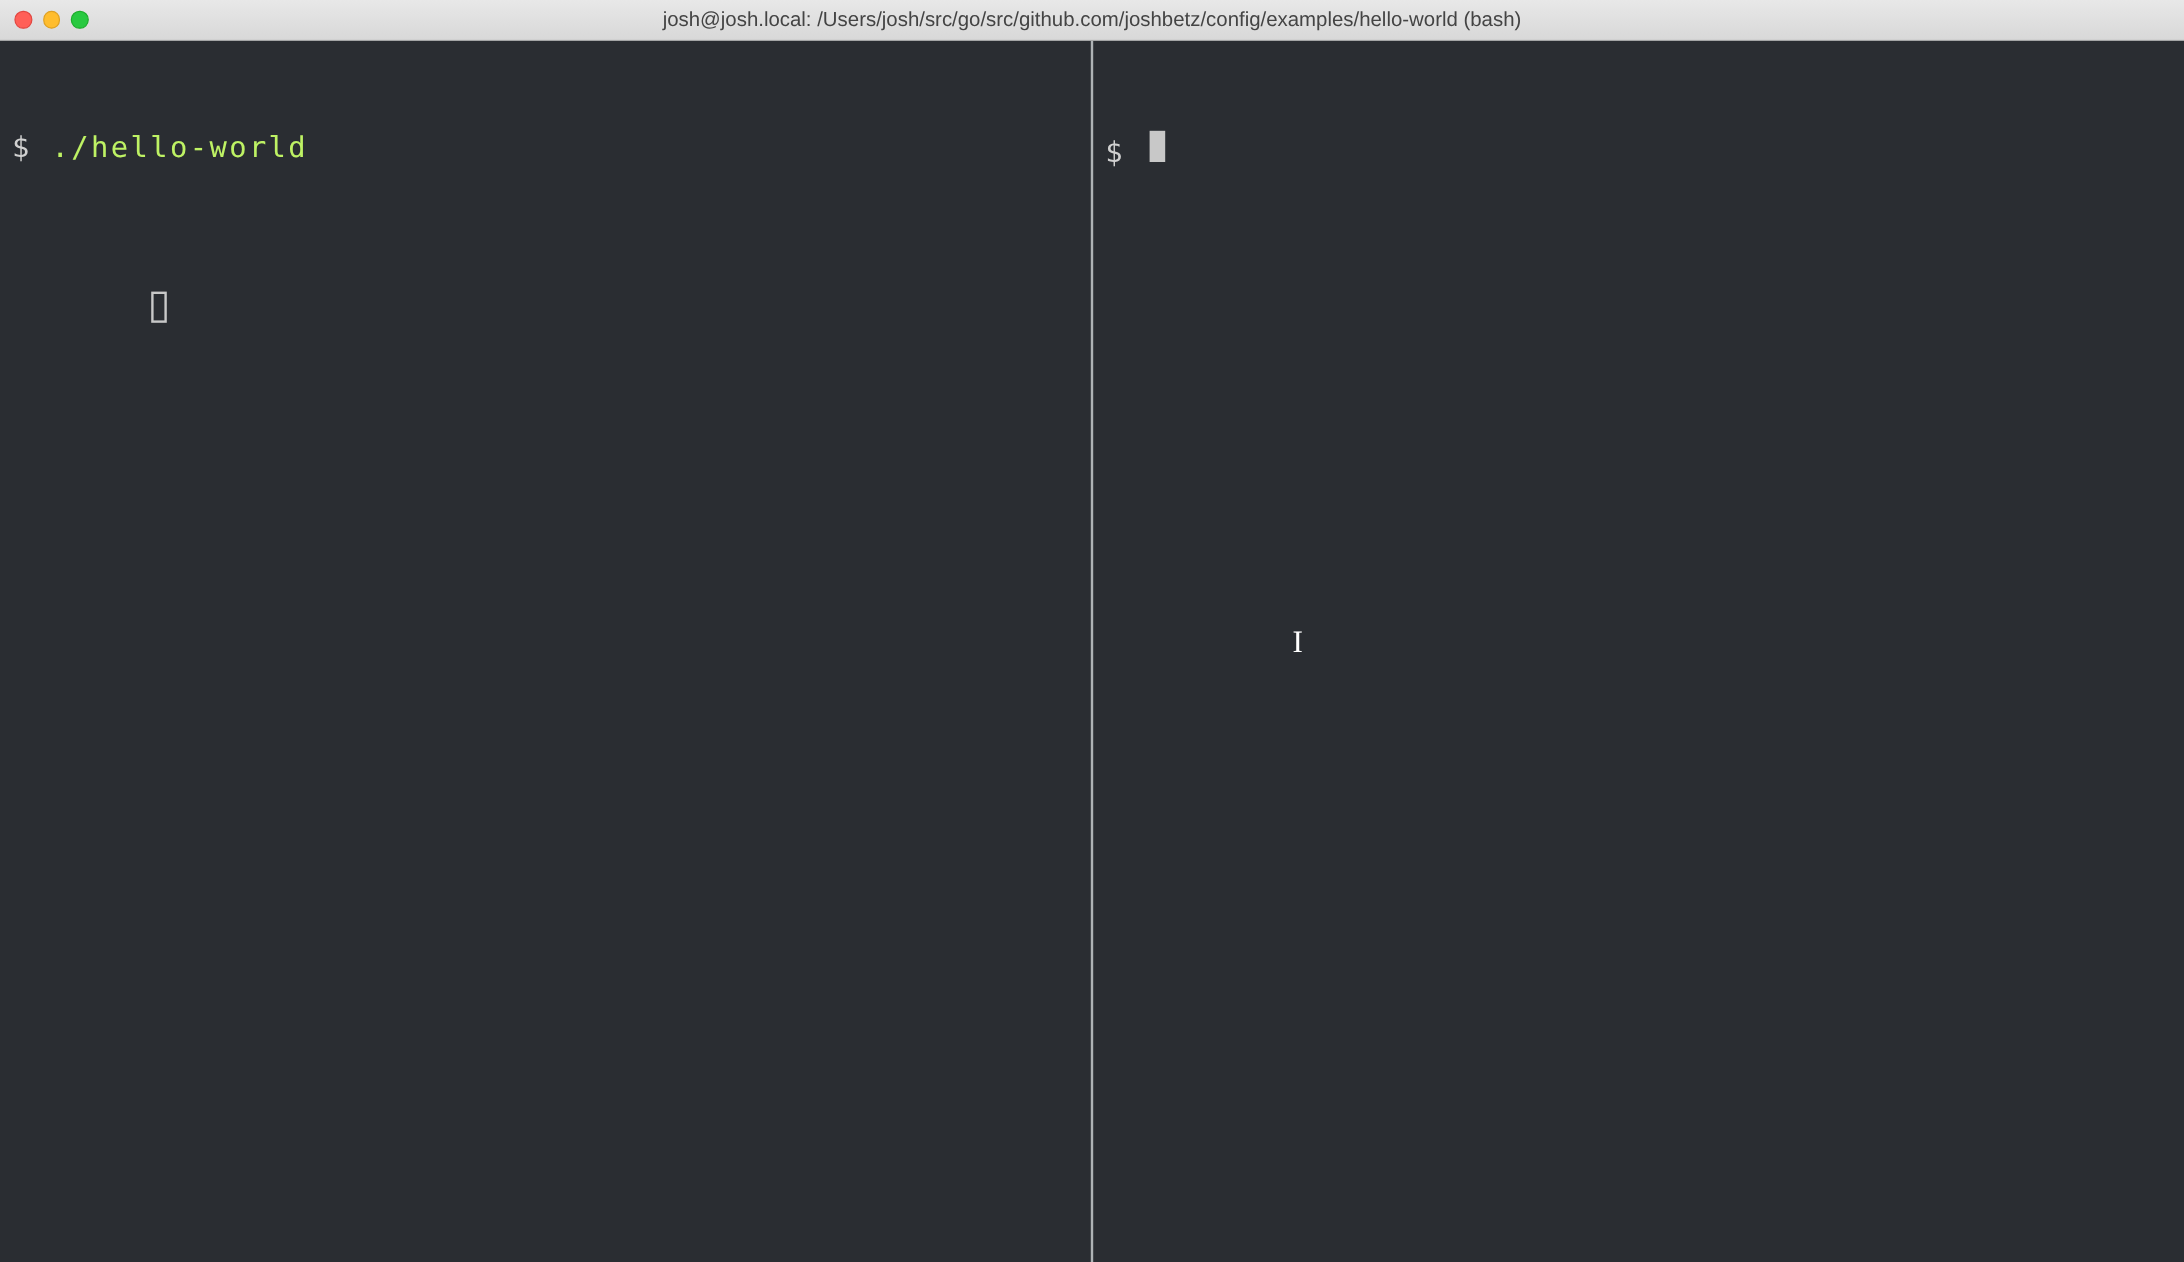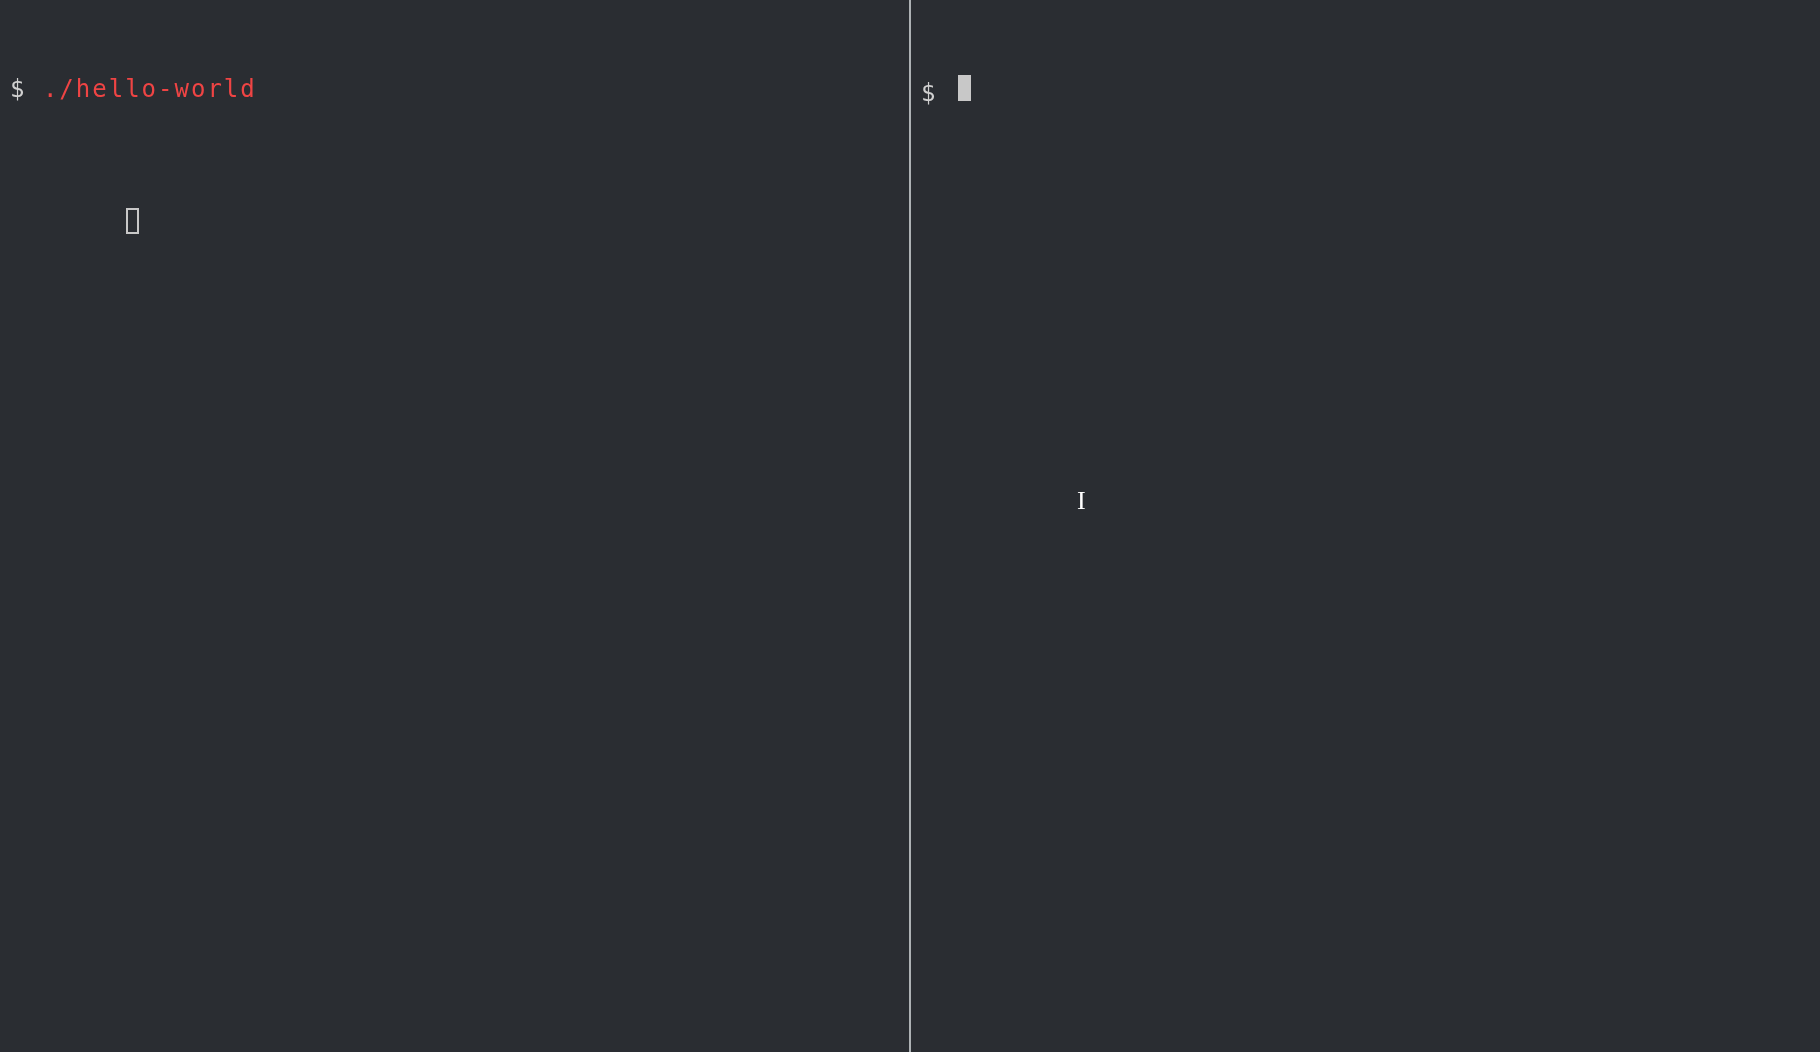--- a/index.html
+++ b/index.html
@@ -73,21 +73,21 @@
     }
     .prompt-row {
       display: flex;
       align-items: baseline;
     }
     .prompt {
       color: #d0d0d0;
       letter-spacing: 2px;
     }
     .command {
-      color: #ef4444;
+      color: #bef264;
       letter-spacing: 2px;
       text-align: center;
     }
     .cursor {
       display: inline-block;
       width: 13px;
       height: 26px;
       border: 2px solid #c8c8c8;
       vertical-align: middle;
       margin-top: 4px;
@@ -112,20 +112,28 @@
       pointer-events: none;
       user-select: none;
       letter-spacing: -4px;
     }
   </style>
 </head>
 <body>
 
 <div class="window">
 
+  <div class="titlebar">
+    <div class="traffic-lights">
+      <div class="traffic-light close"></div>
+      <div class="traffic-light minimize"></div>
+      <div class="traffic-light zoom"></div>
+    </div>
+    <div class="title">josh@josh.local: /Users/josh/src/go/src/github.com/joshbetz/config/examples/hello-world (bash)</div>
+  </div>
 
   <div class="terminal-area">
 
     <div class="pane">
       <div class="prompt-row">
         <span class="prompt">$ </span><span class="command">./hello-world</span>
       </div>
       <div>
         <span class="cursor"></span>
       </div>

